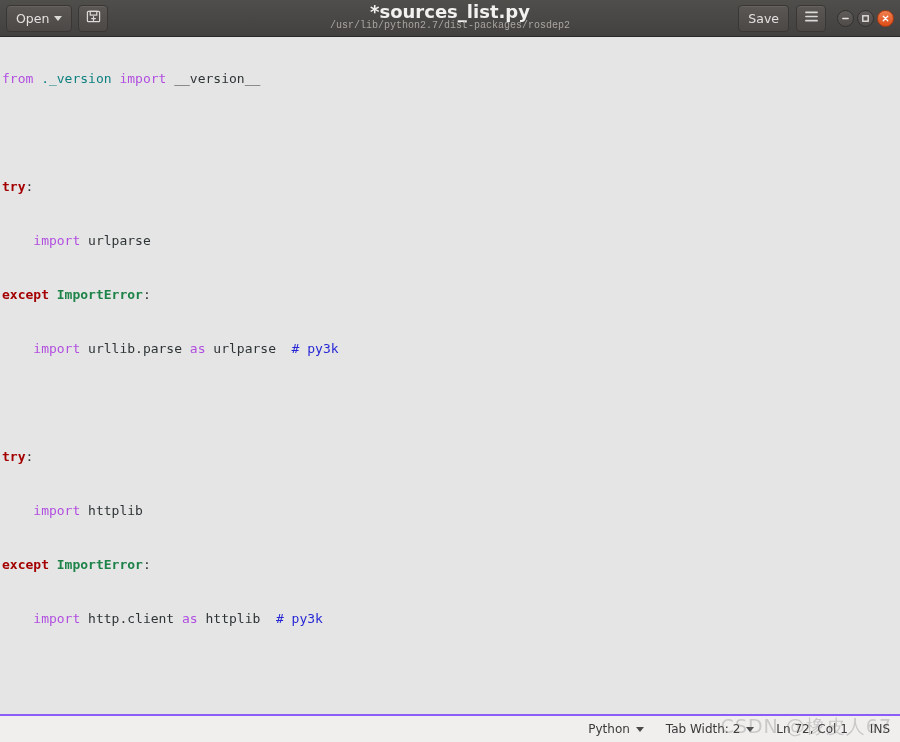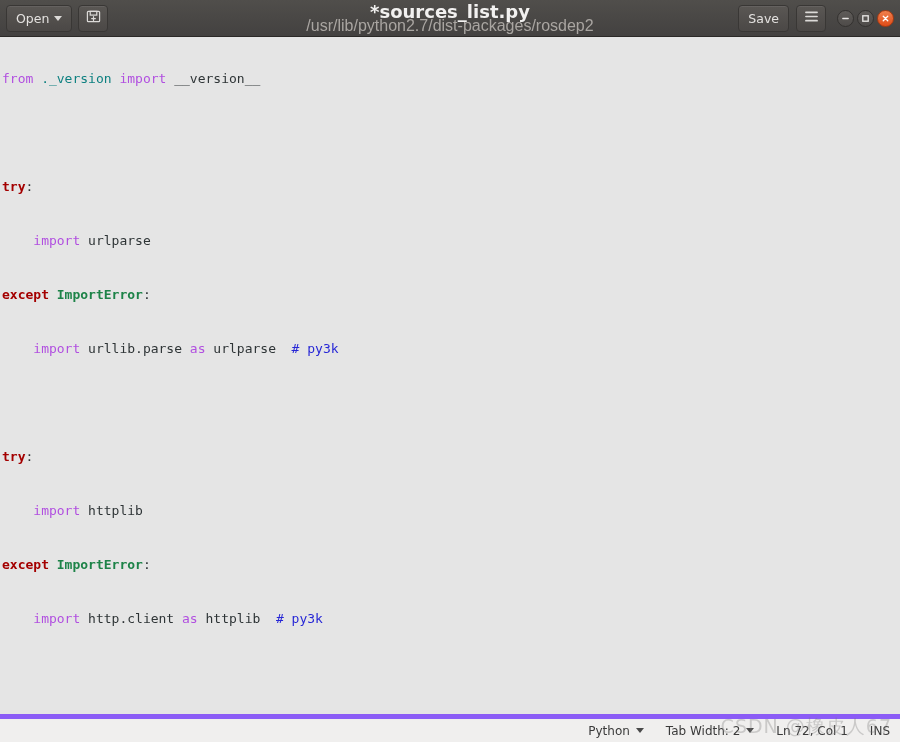--- a/index.html
+++ b/index.html
@@ -91,23 +91,23 @@
   }
   .tb-title {
     color: #f2f1f0;
     font-size: 18px;
     font-weight: bold;
     line-height: 15px;
     font-family: "DejaVu Sans", sans-serif;
   }
   .tb-subtitle {
     color: #a9a5a1;
-    font-size: 16px;
+    font-size: 10px;
     line-height: 13px;
-    font-family: Liberation Sans, sans-serif;
+    font-family: Liberation Mono, monospace;
   }
 
   
   .wctl-group { display: flex; align-items: center; gap: 3px; margin-left: 4px; }
   .wctl {
     width: 17px; height: 17px;
     border-radius: 50%;
     display: flex; align-items: center; justify-content: center;
     cursor: pointer;
     background: linear-gradient(to bottom, #5f5c59, #4e4b49);
@@ -150,21 +150,21 @@
   .cls  { color: #1d8348; font-weight: bold; }                      
   .cmt  { color: #2727d6; }                      
   .pl   { color: #2e3436; }
 
   
   .statusbar {
     position: relative;
     flex: 0 0 28px;
     height: 28px;
     background: #f0efee;
-    border-top: 5px solid #8b5cf6;
+    border-top: 2px solid #8b5cf6;
     display: flex;
     align-items: center;
     justify-content: flex-end;
     gap: 22px;
     padding: 0 10px;
     font-size: 12px;
     color: #3a3a3a;
     font-family: "DejaVu Sans", sans-serif;
   }
 

